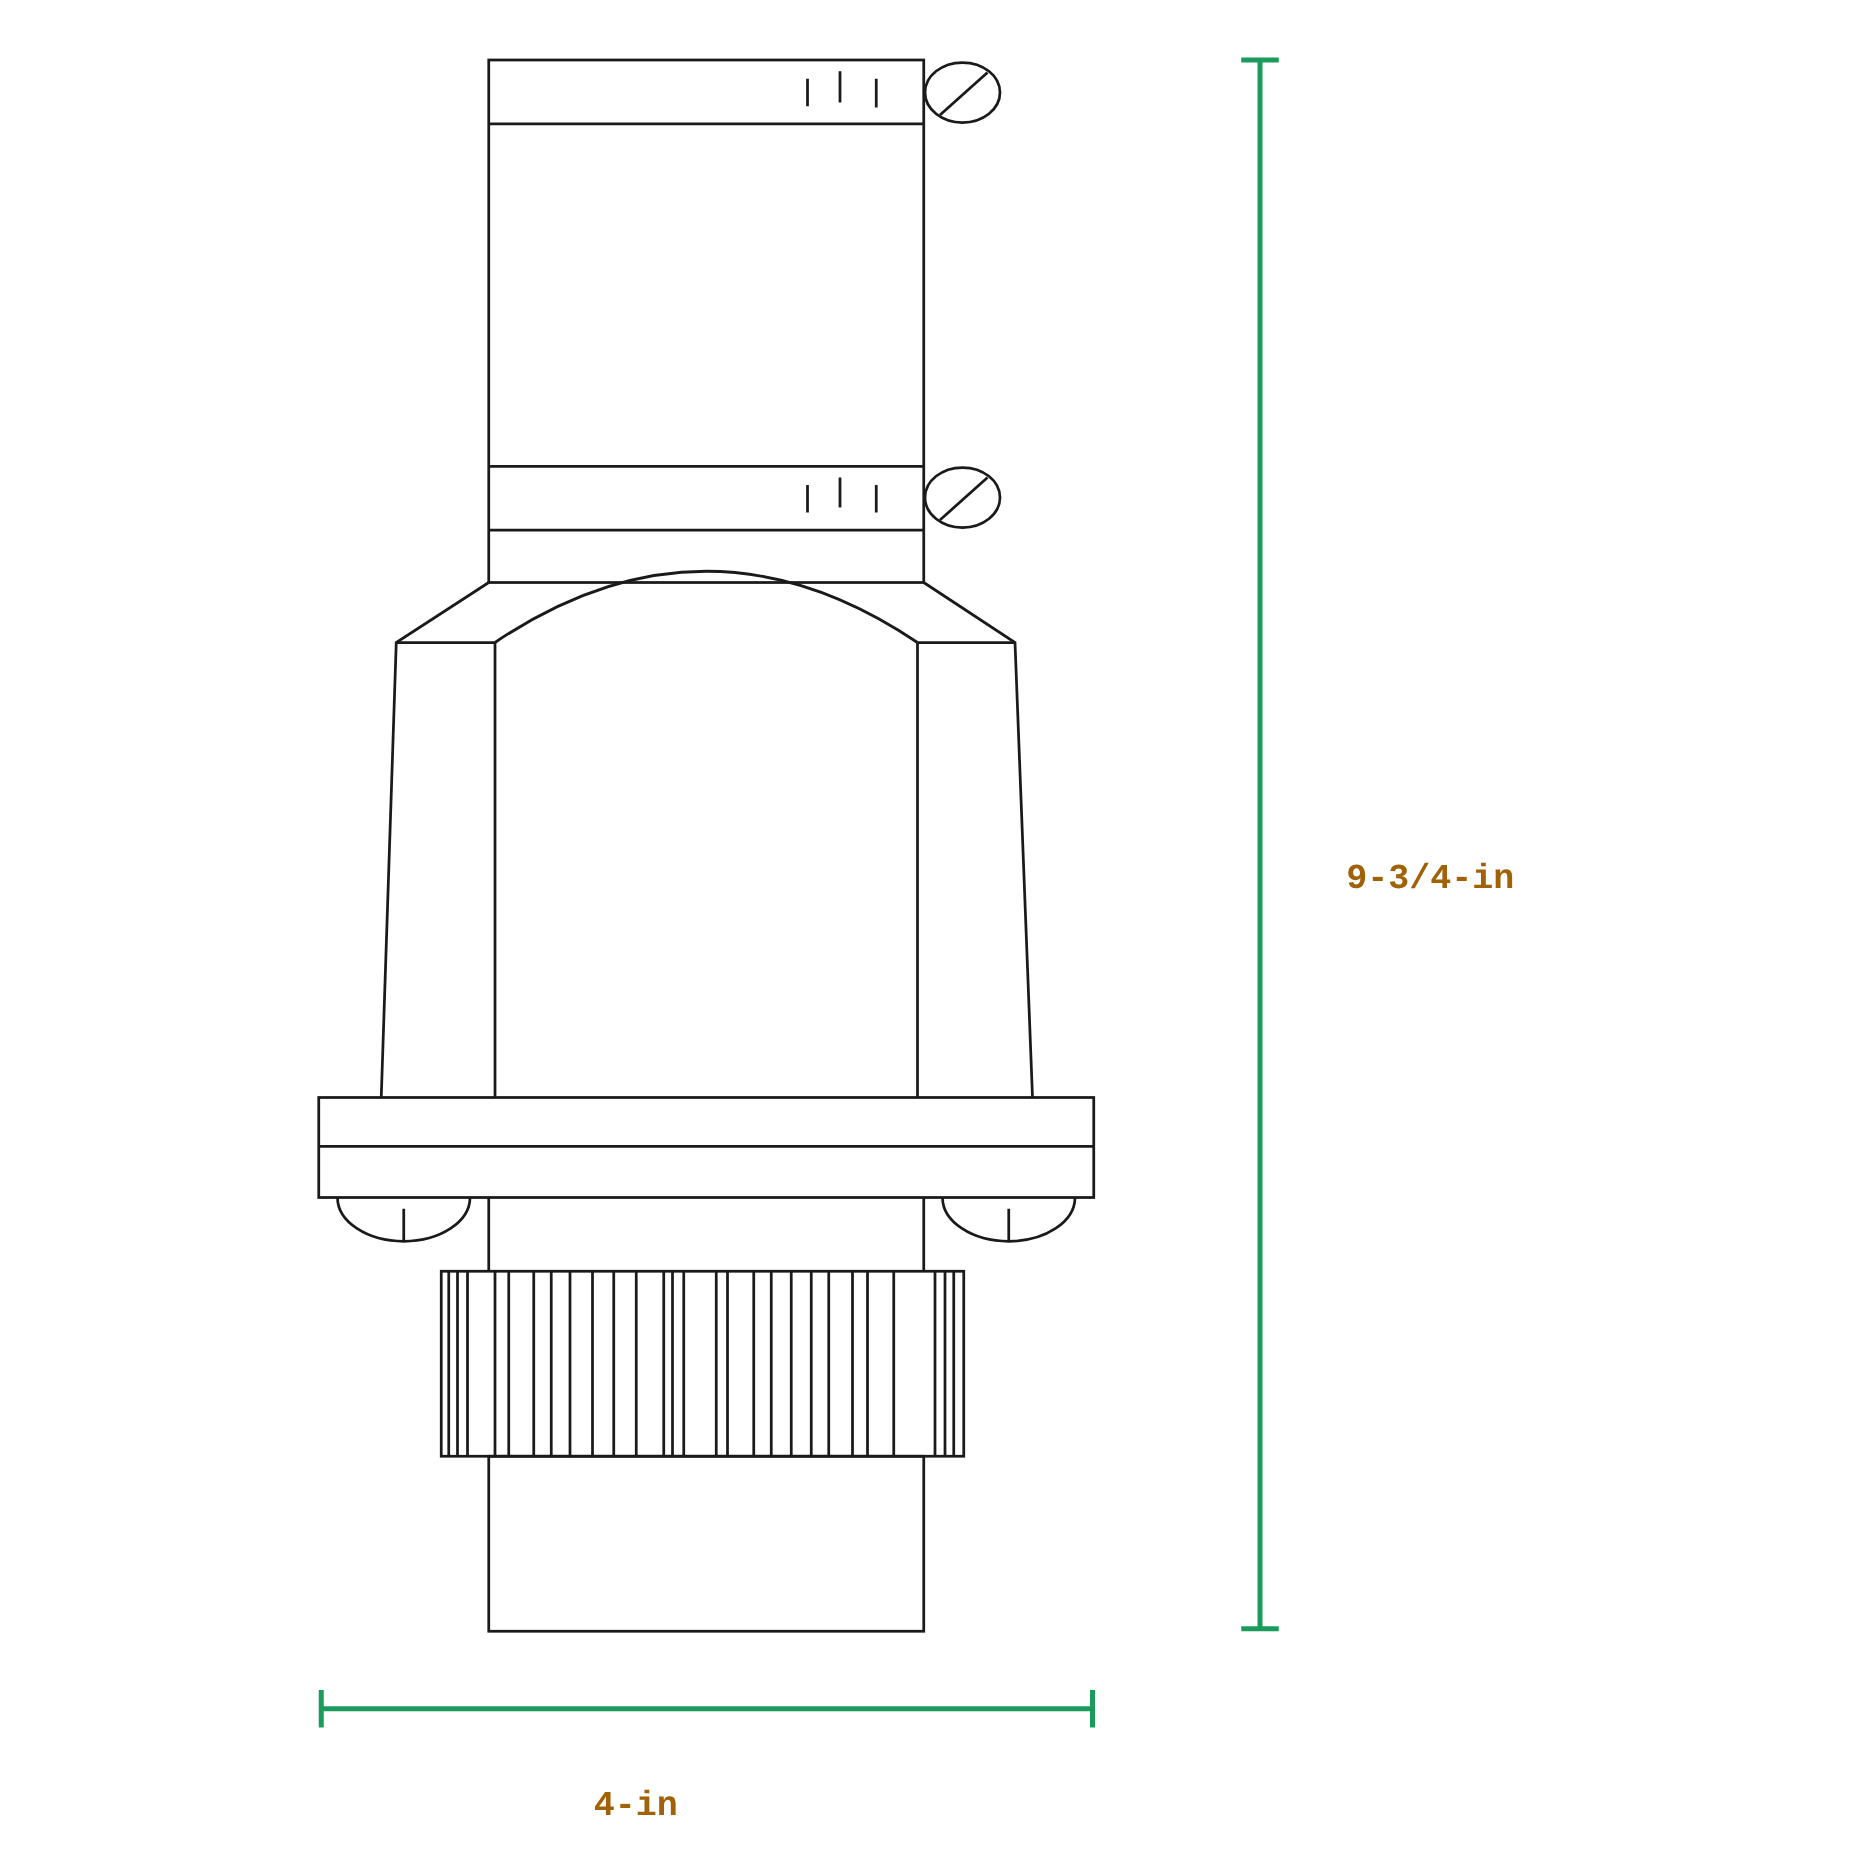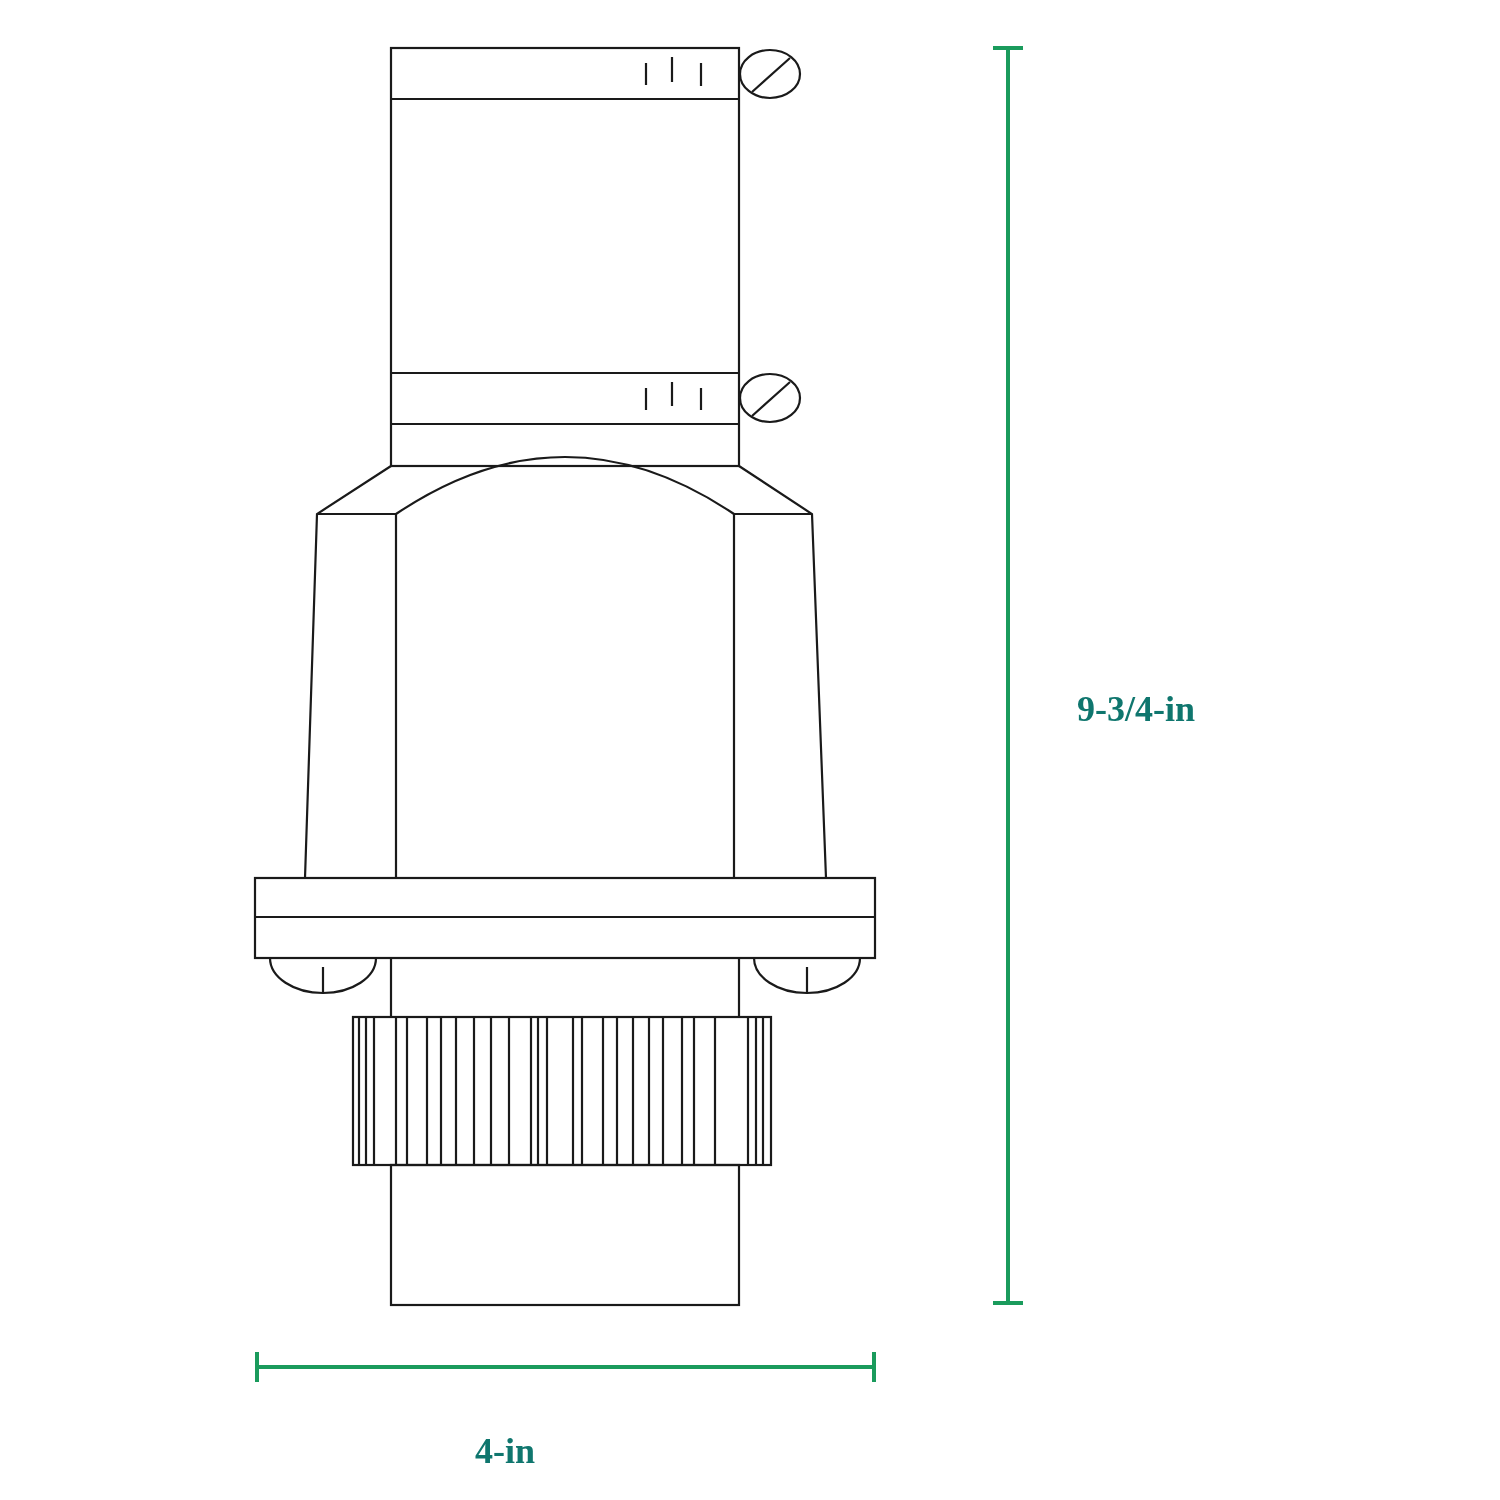--- a/index.html
+++ b/index.html
@@ -1,23 +1,23 @@
 <!DOCTYPE html>
 <html><head>
 <meta charset="utf-8">
 <style>
   html, body { margin: 0; padding: 0; background: #ffffff; }
   body { width: 1500px; height: 1500px; position: relative; overflow: hidden; }
   svg.drawing { position: absolute; left: 0; top: 0; }
   .dim-label {
     position: absolute;
-    font-family: Liberation Serif, serif;
+    font-family: Liberation Mono, monospace;
     font-weight: bold;
-    font-size: 36px;
-    color: #0f766e;
+    font-size: 28px;
+    color: #a16207;
     white-space: nowrap;
   }
 </style>
 </head>
 <body>
 
 <svg class="drawing" width="1500" height="1500" viewBox="0 0 1500 1500">
   <g fill="none" stroke="#1a1a1a" stroke-width="2.2">
 
     <rect x="391" y="48" width="348" height="418"></rect>

